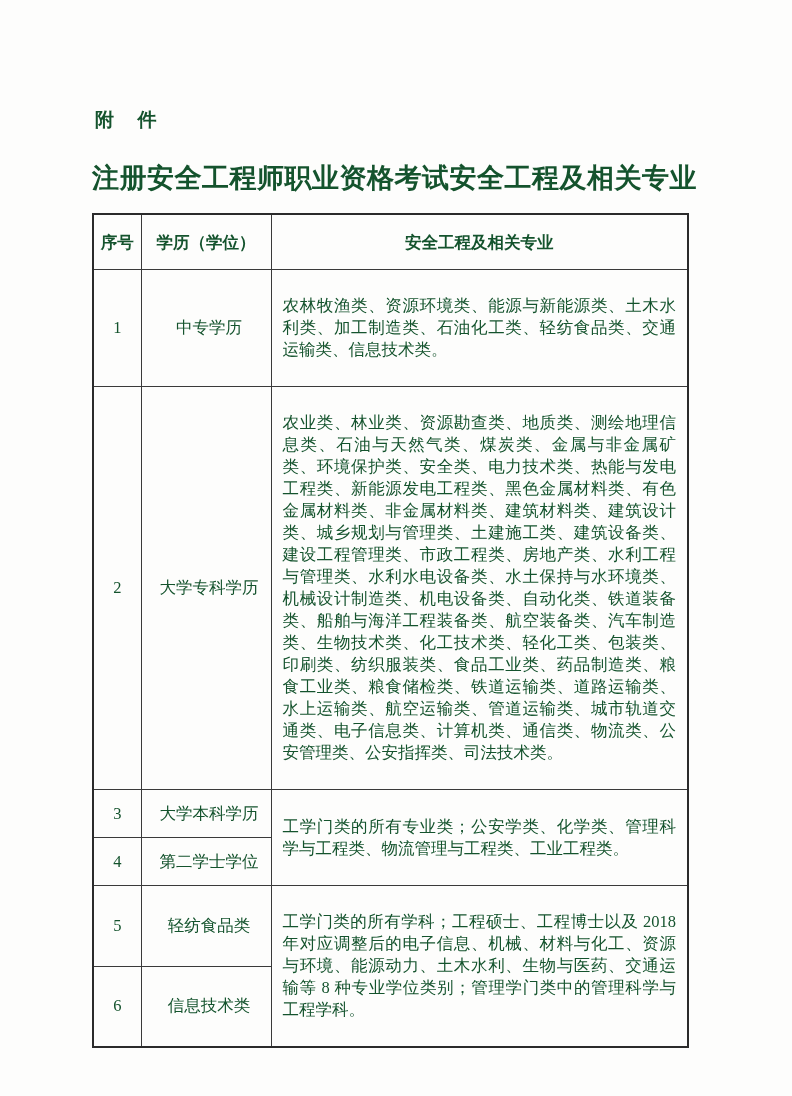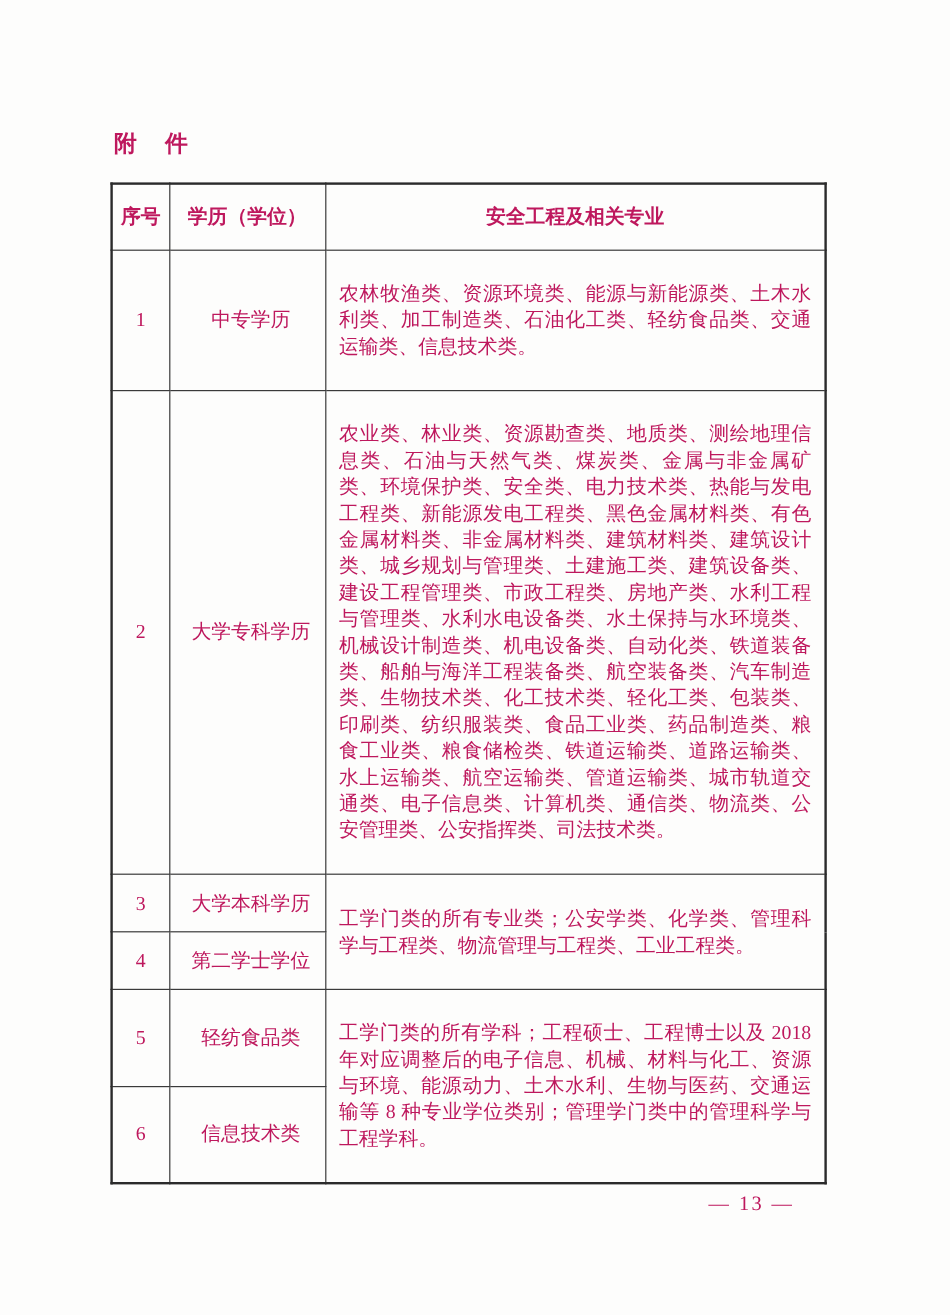--- a/index.html
+++ b/index.html
@@ -8,21 +8,21 @@
     background: #e8e8e8;
   }
   .page {
     position: relative;
     width: 792px;
     height: 1096px;
     margin: 0 auto;
     background: #fdfdfc;
     box-sizing: border-box;
     padding: 107px 105px 0 92px;
-    color: #be185d;
+    color: #14532d;
     font-family: "Liberation Serif", "DejaVu Serif", serif;
     overflow: hidden;
   }
   .attachment {
     margin-left: 3px;
     font-family: "Liberation Sans", "DejaVu Sans", sans-serif;
     font-weight: bold;
     font-size: 19px;
     word-spacing: 0.85em;
     letter-spacing: 1px;
@@ -103,20 +103,21 @@
     letter-spacing: 2px;
   }
 </style>
 </head>
 <body>
 
 <div class="page">
 
   <div class="attachment">附 件</div>
 
+  <div class="title-line1">注册安全工程师职业资格考试安全工程及相关专业</div>
 
 
   <table class="catalog">
     <colgroup>
       <col class="c-no">
       <col class="c-degree">
       <col class="c-majors">
     </colgroup>
     <thead>
       <tr>
@@ -151,15 +152,14 @@
         <td class="majors-cell" rowspan="2">工学门类的所有学科；工程硕士、工程博士以及 2018 年对应调整后的电子信息、机械、材料与化工、资源与环境、能源动力、土木水利、生物与医药、交通运输等 8 种专业学位类别；管理学门类中的管理科学与工程学科。</td>
       </tr>
       <tr class="row-6">
         <td class="no-cell">6</td>
         <td class="degree-cell">信息技术类</td>
       </tr>
     </tbody>
   </table>
 
 
-  <div class="page-number">— 13 —</div>
 
 </div>
 
 </body></html>

